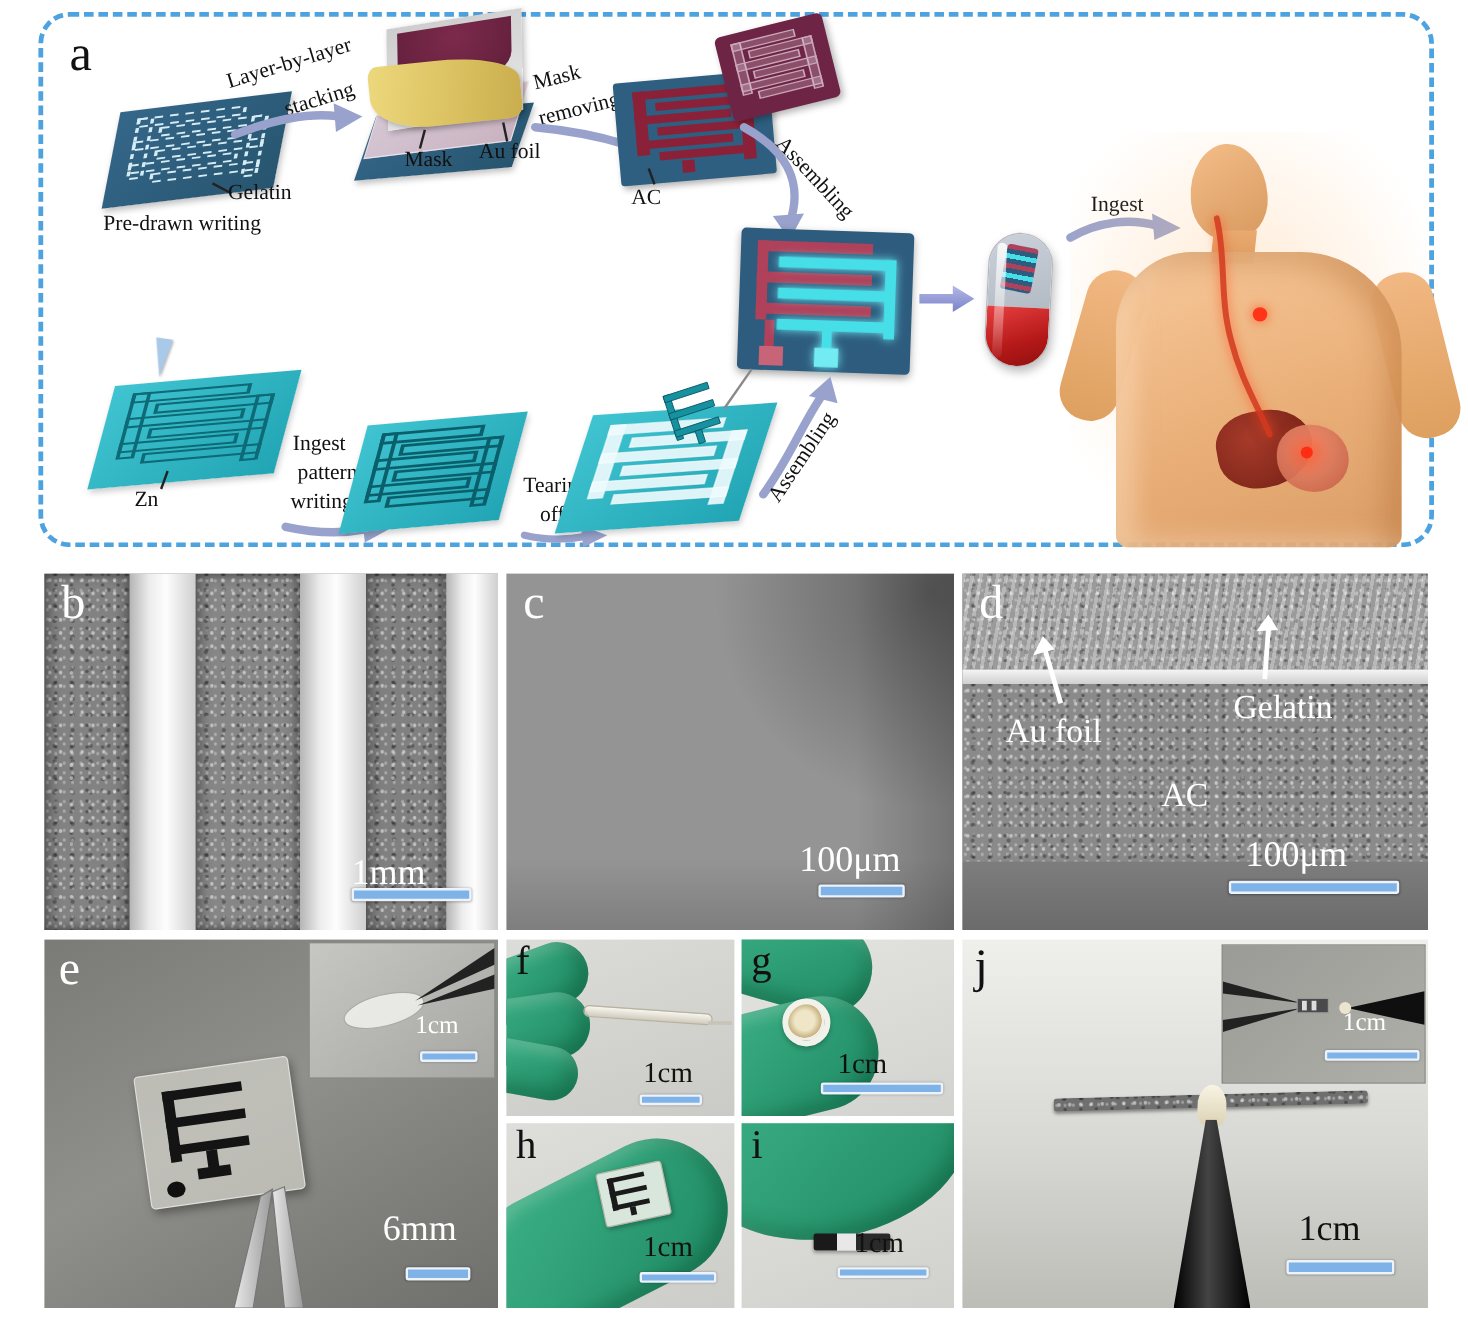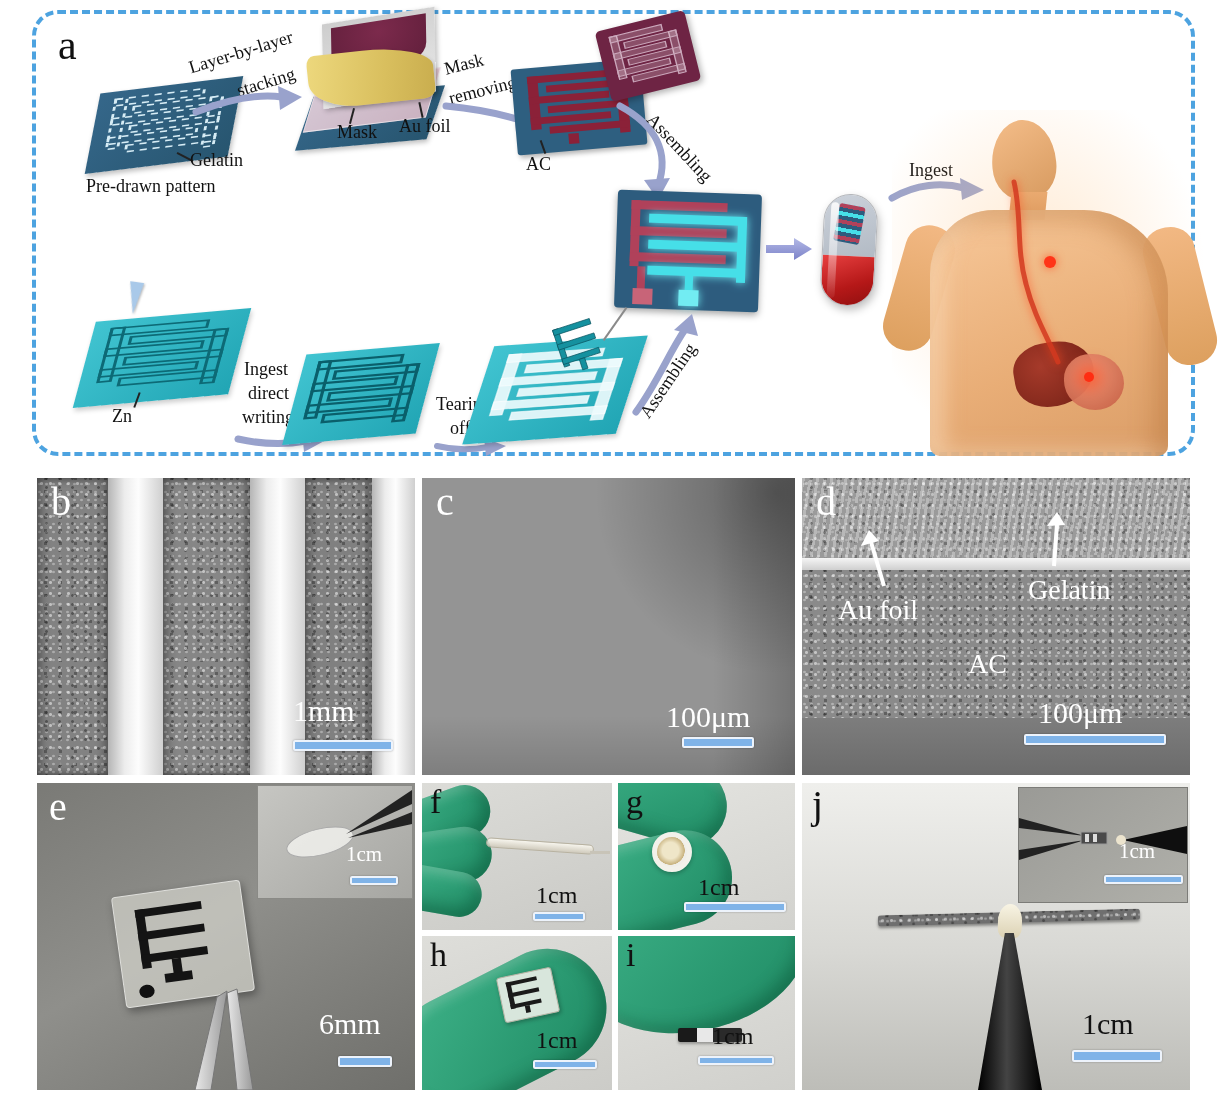--- a/index.html
+++ b/index.html
@@ -52,21 +52,21 @@
             <rect x="12" y="58" width="62" height="8"></rect>
           <rect x="80" y="22" width="8" height="62"></rect>
             <rect x="26" y="22" width="62" height="8"></rect>
           <rect x="26" y="46" width="62" height="8"></rect>
             <rect x="26" y="70" width="62" height="8"></rect>
         </g>
       </svg>
     </div>
     <div class="abs pointer-line" style="left:140px;top:142px;width:18px;height:2px;transform:rotate(28deg)"></div>
     <div class="abs ann" style="left:154px;top:136px">Gelatin</div>
-    <div class="abs ann" style="left:50px;top:162px">Pre-drawn pattern</div>
+    <div class="abs ann" style="left:50px;top:162px">Pre-drawn writing</div>
 
     <div class="abs ann" style="left:151px;top:28px;transform:rotate(-17deg)">Layer-by-layer</div>
     <div class="abs ann" style="left:200px;top:58px;transform:rotate(-17deg)">stacking</div>
     <svg class="abs" style="left:154px;top:66px" width="118" height="40" viewBox="0 0 118 40">
       <path d="M6,32 Q58,12 92,17" fill="none" stroke="#99a2cc" stroke-width="7" stroke-linecap="round"></path>
       <polygon points="88,6 112,17 90,30" fill="#99a2cc"></polygon>
     </svg>
 
     <div class="abs sheet-blue" style="left:268px;top:78px;width:132px;height:52px;transform:rotate(-5deg) skewX(-24deg)"></div>
     <div class="abs" style="left:274px;top:62px;width:124px;height:48px;transform:rotate(-7deg) skewX(-24deg);background:linear-gradient(135deg,rgba(242,217,226,.85),rgba(230,194,206,.85));border:1px solid rgba(255,255,255,.5)"></div>
@@ -201,21 +201,21 @@
             <rect x="26" y="22" width="62" height="8"></rect>
           <rect x="26" y="46" width="62" height="8"></rect>
             <rect x="26" y="70" width="62" height="8"></rect>
         </g>
       </svg>
     </div>
     <div class="abs pointer-line" style="left:100px;top:378px;width:2px;height:16px;transform:rotate(20deg)"></div>
     <div class="abs ann" style="left:76px;top:392px">Zn</div>
 
     <div class="abs ann" style="left:208px;top:345px">Ingest</div>
-    <div class="abs ann" style="left:212px;top:369px">direct</div>
+    <div class="abs ann" style="left:212px;top:369px">pattern</div>
     <div class="abs ann" style="left:206px;top:393px">writing</div>
     <svg class="abs" style="left:196px;top:413px" width="100" height="28" viewBox="0 0 100 28">
       <path d="M6,12 Q42,20 74,14" fill="none" stroke="#99a2cc" stroke-width="7" stroke-linecap="round"></path>
       <polygon points="70,4 94,13 72,25" fill="#99a2cc"></polygon>
     </svg>
 
     <div class="abs sheet-cyan" style="left:258px;top:336px;width:134px;height:88px;transform:rotate(-5deg) skewX(-20deg)">
       <svg width="100%" height="100%" viewBox="0 0 100 100" preserveAspectRatio="none">
         <g fill="none" stroke="#0a5f6b" stroke-width="2.5">
           <rect x="12" y="10" width="8" height="62"></rect>
@@ -272,21 +272,21 @@
   <div class="abs sem" style="left:37px;top:478px;width:378px;height:297px">
     <div style="display:flex;height:100%">
       <div class="speckle stripe-edge" style="width:71px;background-color:#828282"></div>
       <div class="stripe-bright" style="width:55px"></div>
       <div class="speckle stripe-edge" style="width:87px;background-color:#868686"></div>
       <div class="stripe-bright" style="width:55px"></div>
       <div class="speckle stripe-edge" style="width:67px;background-color:#808080"></div>
       <div class="stripe-bright" style="width:43px"></div>
     </div>
     <div class="abs panel-letter" style="left:14px;top:4px">b</div>
-    <div class="abs scale-text" style="left:256px;top:218px">1mm</div>
+    <div class="abs scale-text" style="left:256px;top:235px">1mm</div>
     <div class="abs scale-bar" style="left:256px;top:262px;width:100px"></div>
   </div>
 
   <div class="abs sem speckle" style="left:422px;top:478px;width:373px;height:297px;background-color:#949494">
     <div class="abs" style="left:0;top:0;width:100%;height:100%;background:radial-gradient(circle at 95% 5%,rgba(0,0,0,.35),transparent 40%),linear-gradient(90deg,transparent 78%,rgba(0,0,0,.22)),linear-gradient(0deg,rgba(0,0,0,.15),transparent 20%)"></div>
     <div class="abs panel-letter" style="left:14px;top:4px">c</div>
     <div class="abs scale-text" style="left:244px;top:224px">100μm</div>
     <div class="abs scale-bar" style="left:260px;top:259px;width:72px"></div>
   </div>
 

